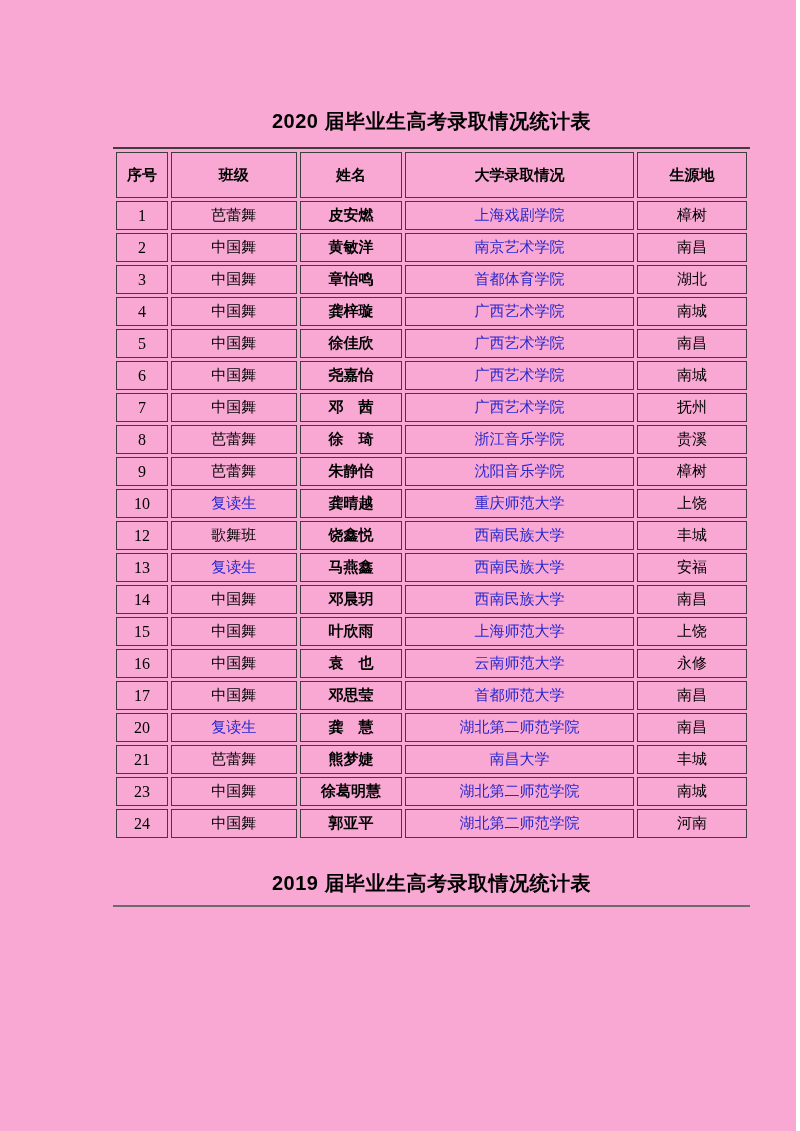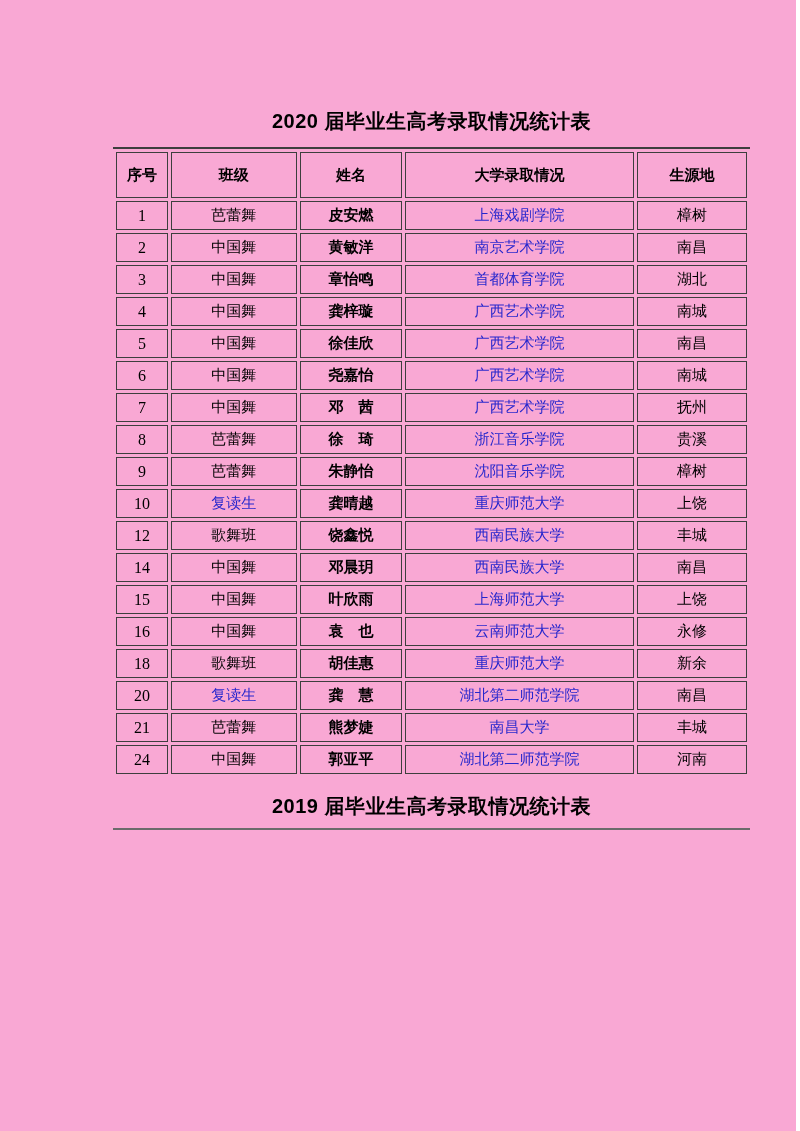--- a/index.html
+++ b/index.html
@@ -23,21 +23,21 @@
   }
   .doc-title {
     text-align: center;
     font-weight: bold;
     font-size: 20px;
     line-height: 26px;
     color: #000000;
     letter-spacing: 0.5px;
   }
   .title-2020 { margin-bottom: 13px; }
-  .title-2019 { margin-top: 16px; }
+  .title-2019 { margin-top: 29px; }
 
   table.roster {
     width: 637px;
     table-layout: fixed;
     border-collapse: separate;
     border-spacing: 3px;
     border-top: 2px solid var(--border-color, #3e3e3e);
     margin: 0;
   }
   col.c-index      { width: 8.4%; }
@@ -177,20 +177,27 @@
             <td class="col-origin">上饶</td>
           </tr>
           <tr>
             <td class="col-index">12</td>
             <td class="col-class">歌舞班</td>
             <td class="col-name">饶鑫悦</td>
             <td class="col-university link-color">西南民族大学</td>
             <td class="col-origin">丰城</td>
           </tr>
           <tr>
+            <td class="col-index">13</td>
+            <td class="col-class link-color">复读生</td>
+            <td class="col-name">马燕鑫</td>
+            <td class="col-university link-color">西南民族大学</td>
+            <td class="col-origin">安福</td>
+          </tr>
+          <tr>
             <td class="col-index">14</td>
             <td class="col-class">中国舞</td>
             <td class="col-name">邓晨玥</td>
             <td class="col-university link-color">西南民族大学</td>
             <td class="col-origin">南昌</td>
           </tr>
           <tr>
             <td class="col-index">15</td>
             <td class="col-class">中国舞</td>
             <td class="col-name">叶欣雨</td>
@@ -198,41 +205,48 @@
             <td class="col-origin">上饶</td>
           </tr>
           <tr>
             <td class="col-index">16</td>
             <td class="col-class">中国舞</td>
             <td class="col-name">袁　也</td>
             <td class="col-university link-color">云南师范大学</td>
             <td class="col-origin">永修</td>
           </tr>
           <tr>
-            <td class="col-index">18</td>
-            <td class="col-class">歌舞班</td>
-            <td class="col-name">胡佳惠</td>
-            <td class="col-university link-color">重庆师范大学</td>
-            <td class="col-origin">新余</td>
+            <td class="col-index">17</td>
+            <td class="col-class">中国舞</td>
+            <td class="col-name">邓思莹</td>
+            <td class="col-university link-color">首都师范大学</td>
+            <td class="col-origin">南昌</td>
           </tr>
           <tr>
             <td class="col-index">20</td>
             <td class="col-class link-color">复读生</td>
             <td class="col-name">龚　慧</td>
             <td class="col-university link-color">湖北第二师范学院</td>
             <td class="col-origin">南昌</td>
           </tr>
           <tr>
             <td class="col-index">21</td>
             <td class="col-class">芭蕾舞</td>
             <td class="col-name">熊梦婕</td>
             <td class="col-university link-color">南昌大学</td>
             <td class="col-origin">丰城</td>
           </tr>
           <tr>
+            <td class="col-index">23</td>
+            <td class="col-class">中国舞</td>
+            <td class="col-name">徐葛明慧</td>
+            <td class="col-university link-color">湖北第二师范学院</td>
+            <td class="col-origin">南城</td>
+          </tr>
+          <tr>
             <td class="col-index">24</td>
             <td class="col-class">中国舞</td>
             <td class="col-name">郭亚平</td>
             <td class="col-university link-color">湖北第二师范学院</td>
             <td class="col-origin">河南</td>
           </tr>
         </tbody>
     </table>
 
     <div class="doc-title title-2019">2019 届毕业生高考录取情况统计表</div>

